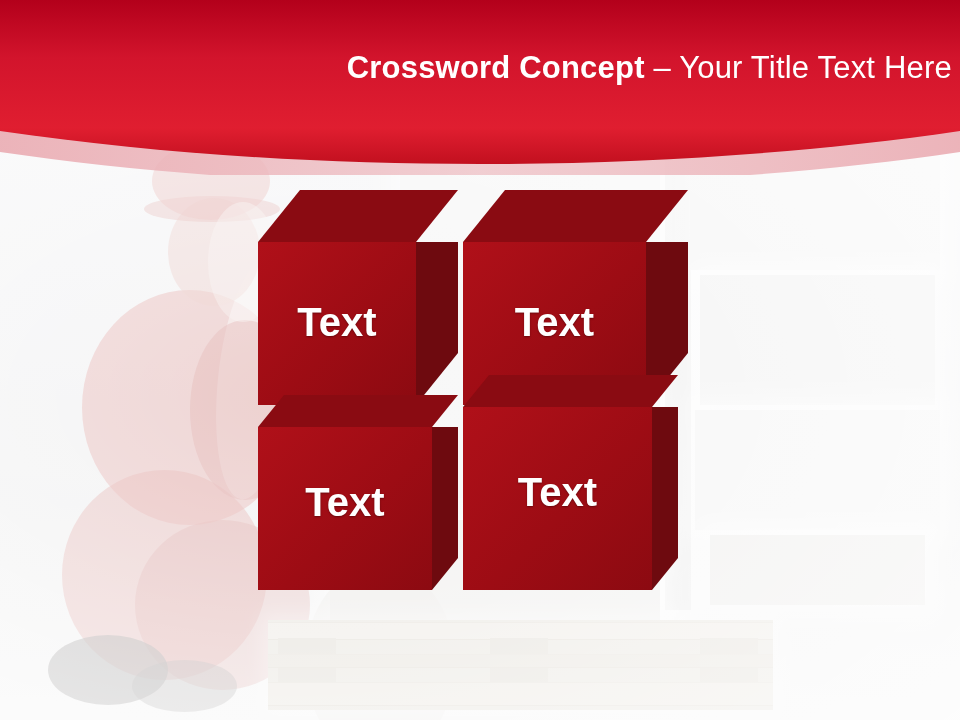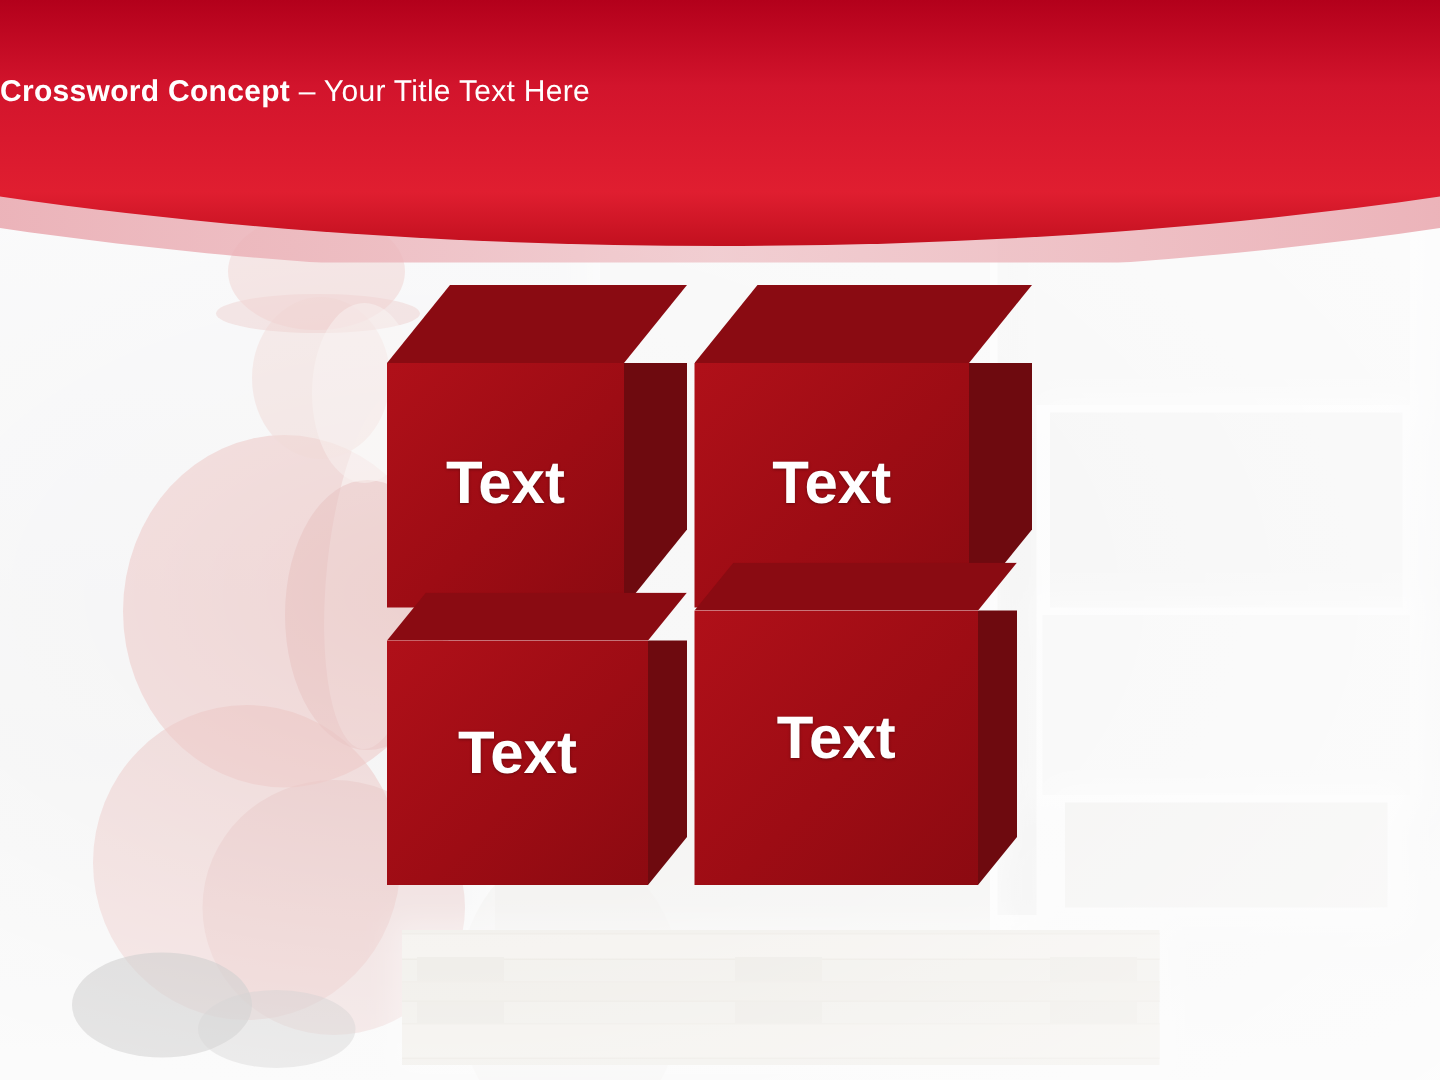--- a/index.html
+++ b/index.html
@@ -91,22 +91,22 @@
     left: 0; top: 0;
     width: 960px; height: 175px;
     overflow: hidden;
   }
   .banner svg { display: block; }
 
   .title {
     position: absolute;
     left: 0; top: 50px;
     width: 952px;
-    text-align: left;
-    font-size: 20px;
+    text-align: right;
+    font-size: 31px;
     color: #ffffff;
     letter-spacing: 0.2px;
     white-space: nowrap;
   }
   .title .bold { font-weight: bold; }
   .title .light { font-weight: normal; }
 
   
   .cubes { position: absolute; left: 0; top: 0; width: 800px; height: 720px; }
 

